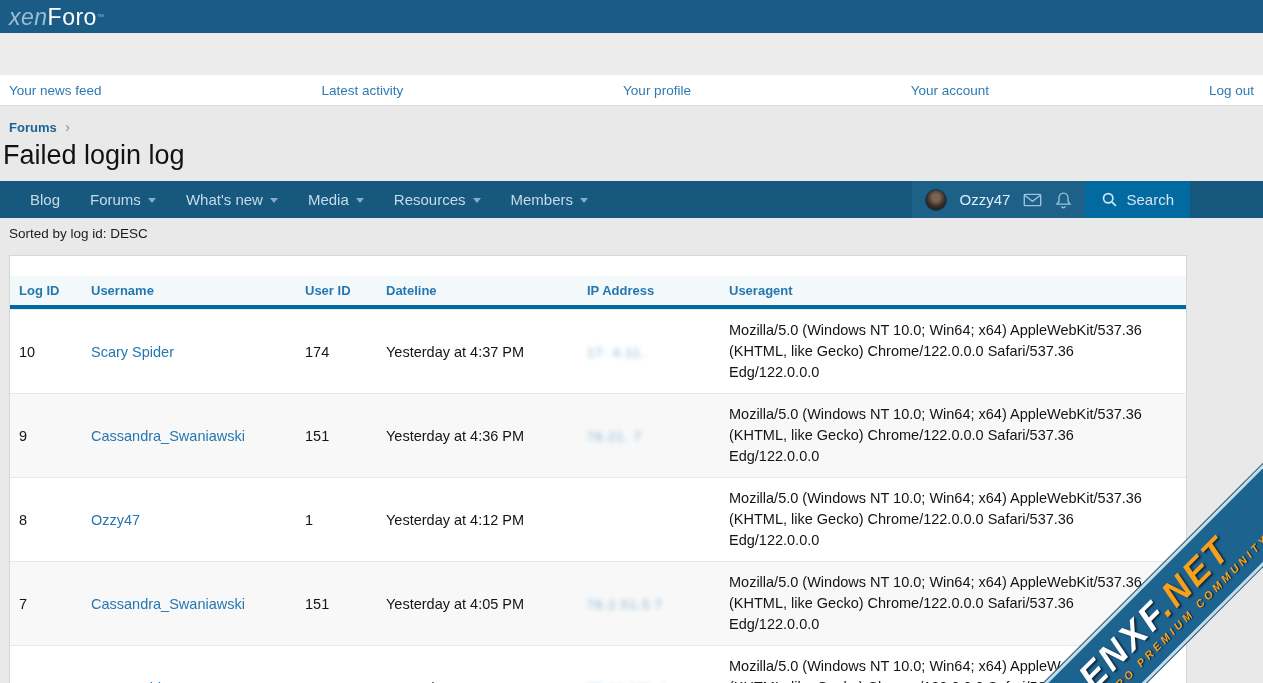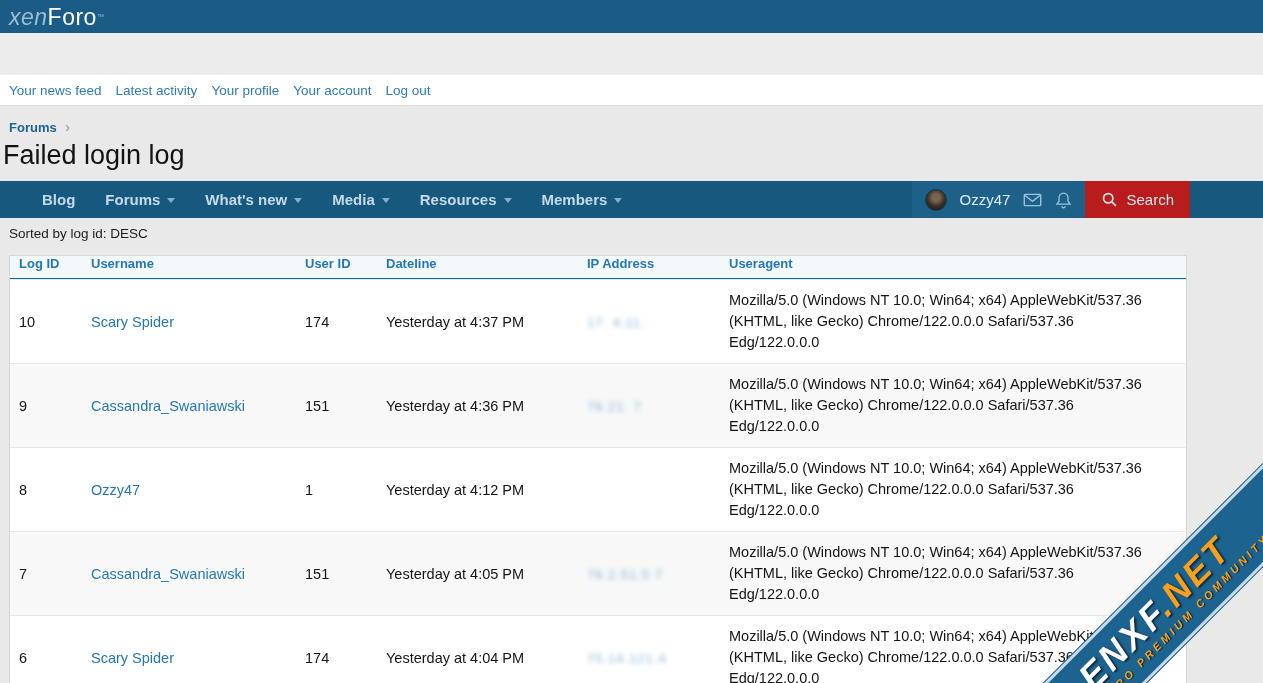--- a/index.html
+++ b/index.html
@@ -9,51 +9,51 @@
   
   .top-header { height:33px; background:#1a5c85; display:flex; align-items:flex-start; padding:4px 0 0 9px; }
   .logo { font-size:23px; letter-spacing:.5px; line-height:26px; cursor:pointer; }
   .logo .xen { color:#9cbed3;font-style:italic; }
   .logo .foro { color:#ffffff; }
   .logo .tm { font-size:7px; color:#9cbed3; vertical-align:top; }
 
   .ad-strip { height:42px; background:#ececec; }
 
   
-  .visitor-bar { height:31px; background:#ffffff; border-bottom:1px solid #dcdcdc; display:flex; align-items:center; gap:14px; padding:0 9px; }
+  .visitor-bar { height:31px; background:#ffffff; border-bottom:1px solid #dcdcdc; display:flex; align-items:center; gap:24px; padding:0 9px;justify-content:space-between; }
   .visitor-bar a { font-size:13.5px; color:#2e7ab1; text-decoration:none; cursor:pointer; }
 
   
   .crumb-area { padding:13px 9px 0 9px; font-size:13px; }
   .crumb-link { color:#1b6392; font-weight:bold; cursor:pointer; }
   .crumb-sep { color:#8f8f8f; margin-left:5px; font-size:14px; }
   .page-title { font-size:27px; font-weight:400; color:#121212; padding:5px 9px 10px 3px; }
 
   
   .navbar { height:37px; background:#17587e; display:flex; align-items:stretch; }
-  .nav-left { display:flex; padding-left:27px;font-weight:bold; }
+  .nav-left { display:flex; padding-left:15px; }
   .nav-item { display:flex; align-items:center; gap:7px; padding:0 15px; color:#c6dbe8; font-size:15px; cursor:pointer; }
   .chev { width:0; height:0; border-left:4px solid transparent; border-right:4px solid transparent; border-top:5px solid #85add0; margin-top:2px; }
   .nav-right { margin-left:auto; margin-right:73px; display:flex; }
   .user-area { background:#1d6189; display:flex; align-items:center; gap:13px; padding:0 13px; }
   .avatar { width:22px; height:22px; border-radius:50%; background:radial-gradient(circle at 50% 38%, #7a6552 0 22%, #3a2e27 55%, #15110e 100%); border:1px solid #0e3platform5; border:1px solid #0e3a55; cursor:pointer; }
   .user-name { color:#dcebf5; font-size:15px; cursor:pointer; }
   .icon-btn { display:flex; align-items:center; cursor:pointer; }
   .icon-btn svg { stroke:#9cc3da; fill:none; stroke-width:1.6; }
-  .search-area { background:#b91c1c; display:flex; align-items:center; gap:8px; padding:0 16px; cursor:pointer; }
+  .search-area { background:#0369a1; display:flex; align-items:center; gap:8px; padding:0 16px; cursor:pointer; }
   .search-area svg { stroke:#d3e5f0; fill:none; stroke-width:2; }
   .search-label { color:#d3e5f0; font-size:15px; }
 
   
   .content { padding:0 0 0 9px; }
   .sorted { font-size:13.5px; color:#1b1b1b; margin:8px 0 14px 0; }
 
   .logtable { width:1178px; background:#ffffff; border:1px solid #d6d6d6; }
   .thead, .trow { display:grid; grid-template-columns:72px 214px 81px 201px 142px 1fr; padding-left:9px; }
-  .thead { background:#f3f8fb; border-bottom:1px solid #0369a1; padding-bottom:7px; }
+  .thead { background:#f3f8fb; border-bottom:4px solid #0369a1; padding-top:7px; padding-bottom:7px;margin-top:20px; }
   .th { font-size:13px; font-weight:bold; color:#2577b1; cursor:pointer; }
   .trow { padding-top:10px; padding-bottom:10px; align-items:center; font-size:14.5px; color:#141414; border-top:1px solid #e8e8e8; min-height:62px; }
   .trow:first-of-type { border-top:none; }
   .trow.alt { background:#f8f8f8; }
   .cell-user a, .cell-ip a { color:#2577b1; text-decoration:none; cursor:pointer; }
   .ip-blur { filter:blur(2.6px); opacity:.55; font-size:13px; letter-spacing:1px; }
   .cell-ua { font-size:14.5px; line-height:21px; padding-right:42px; color:#141414; }
 
   
   .ribbon { position:absolute; width:430px; height:72px; left:945px; top:582px; transform:rotate(-45deg);

